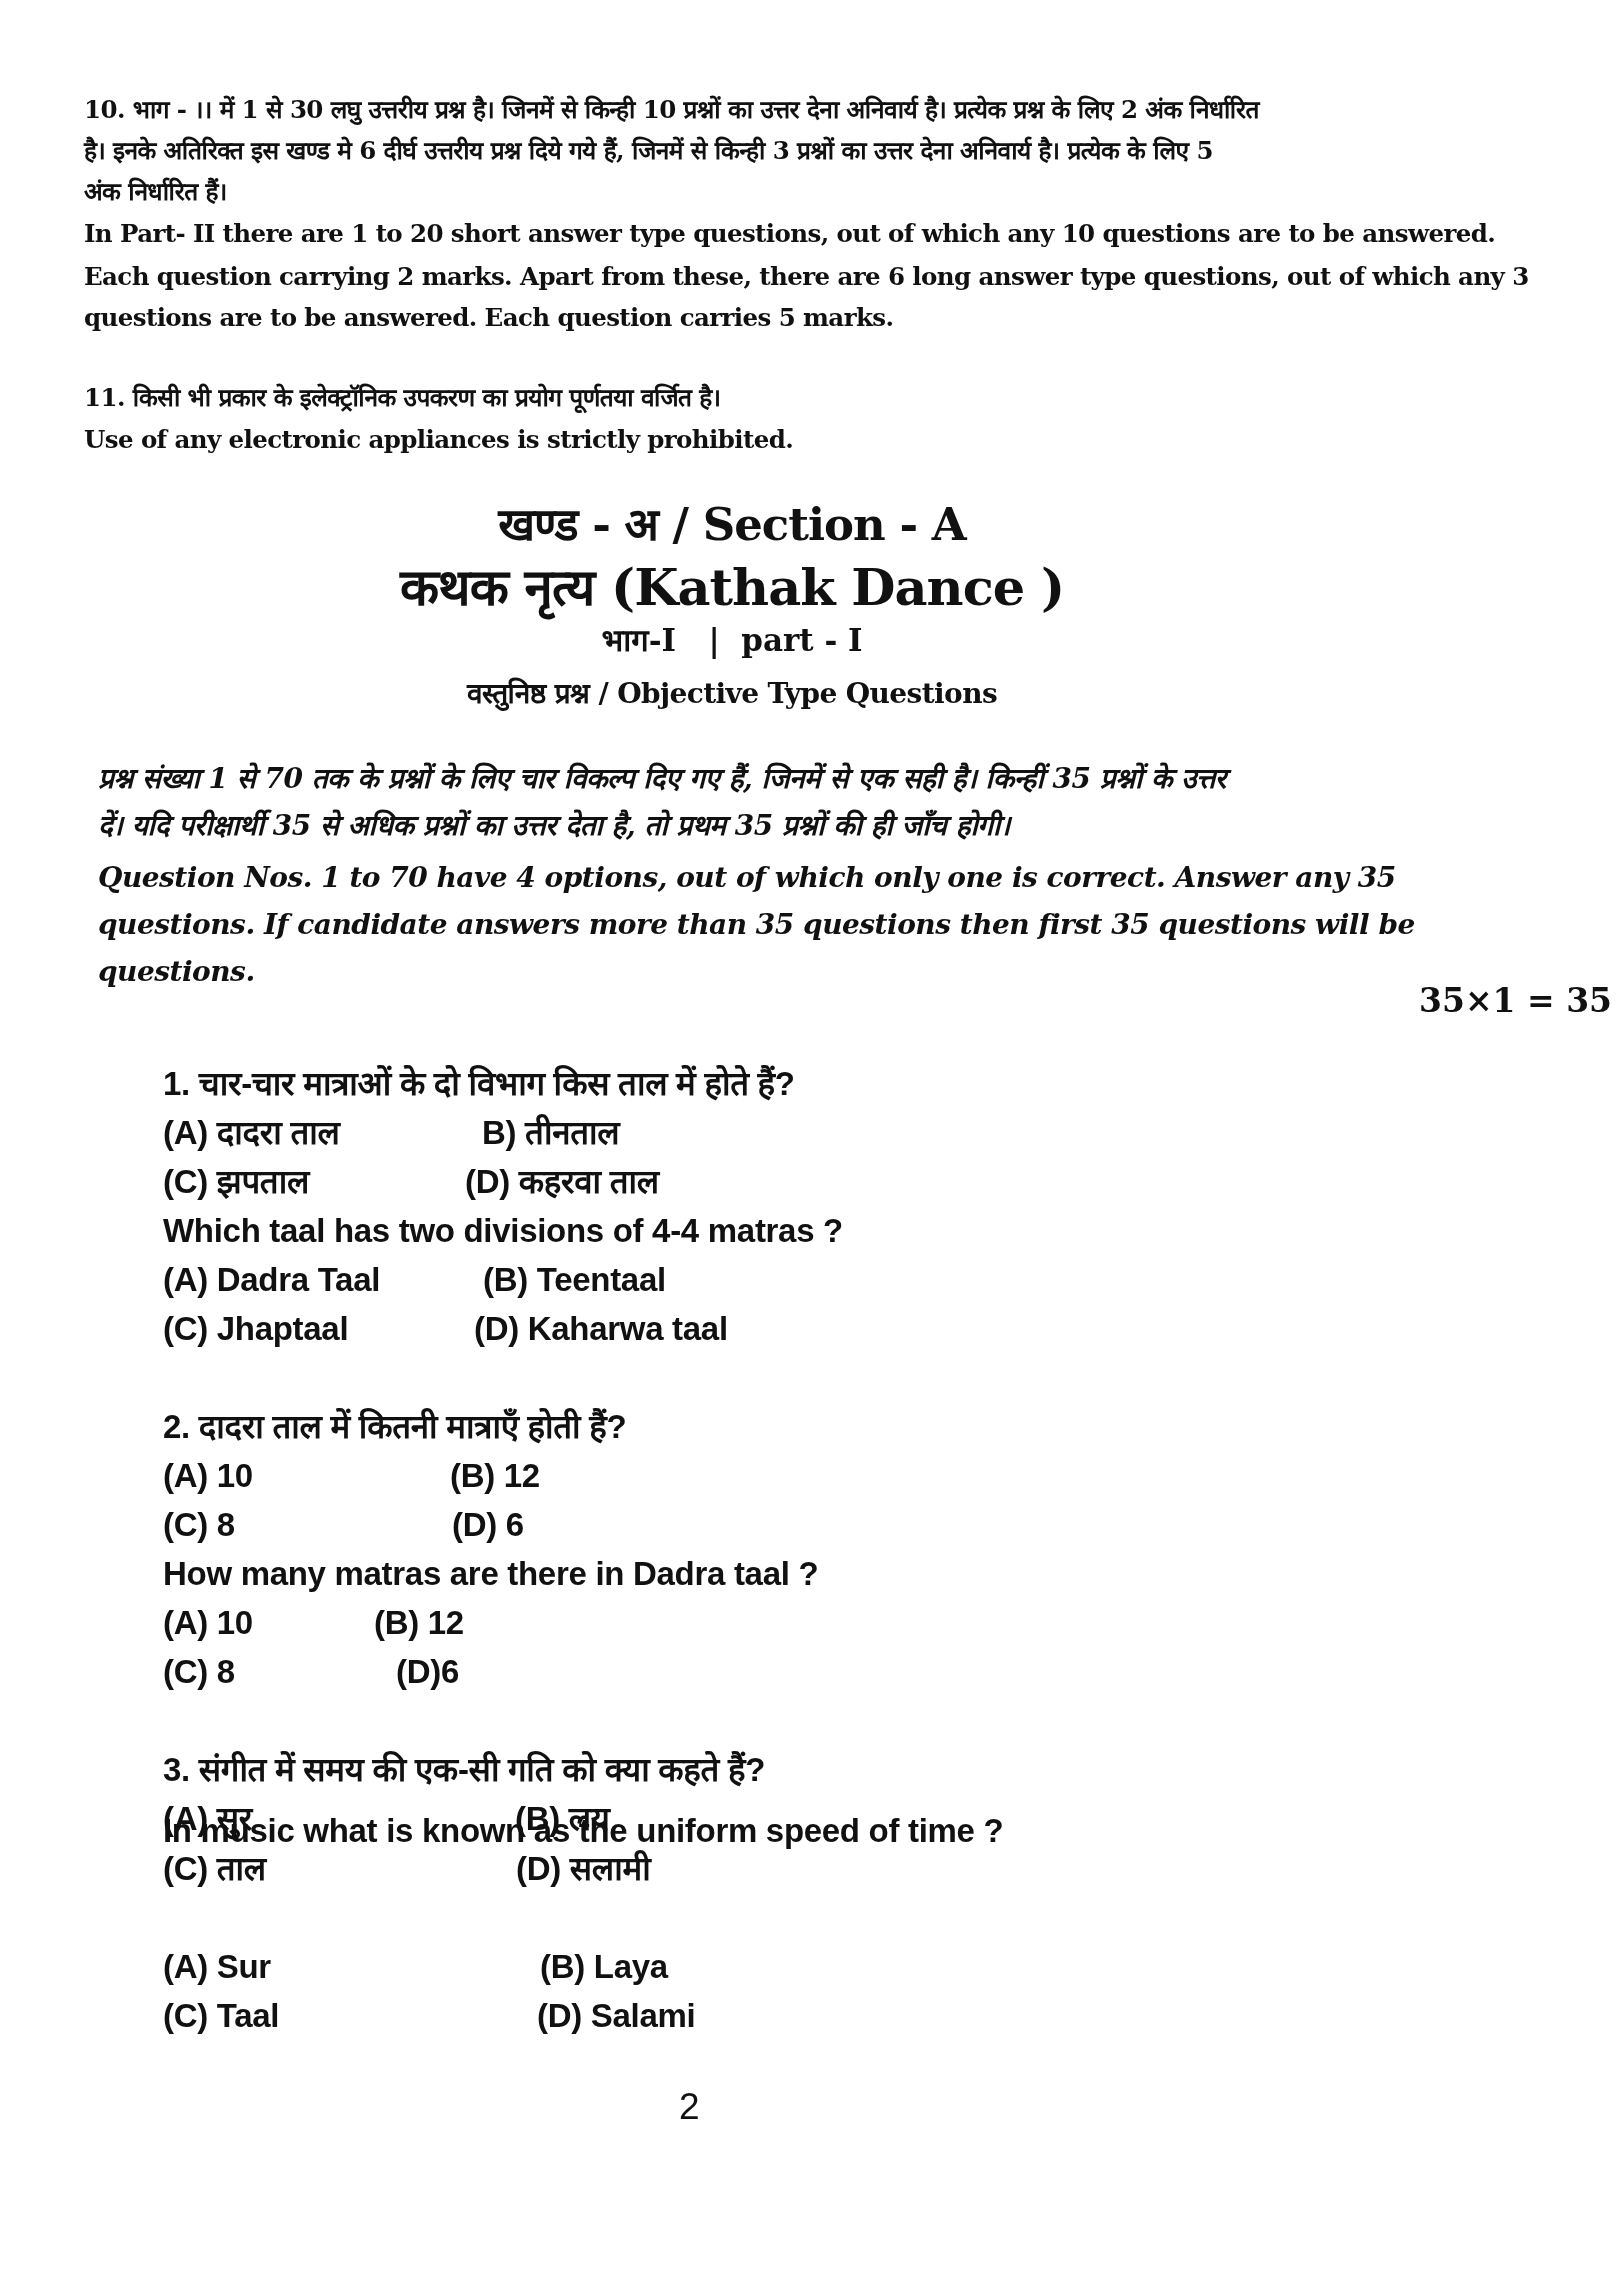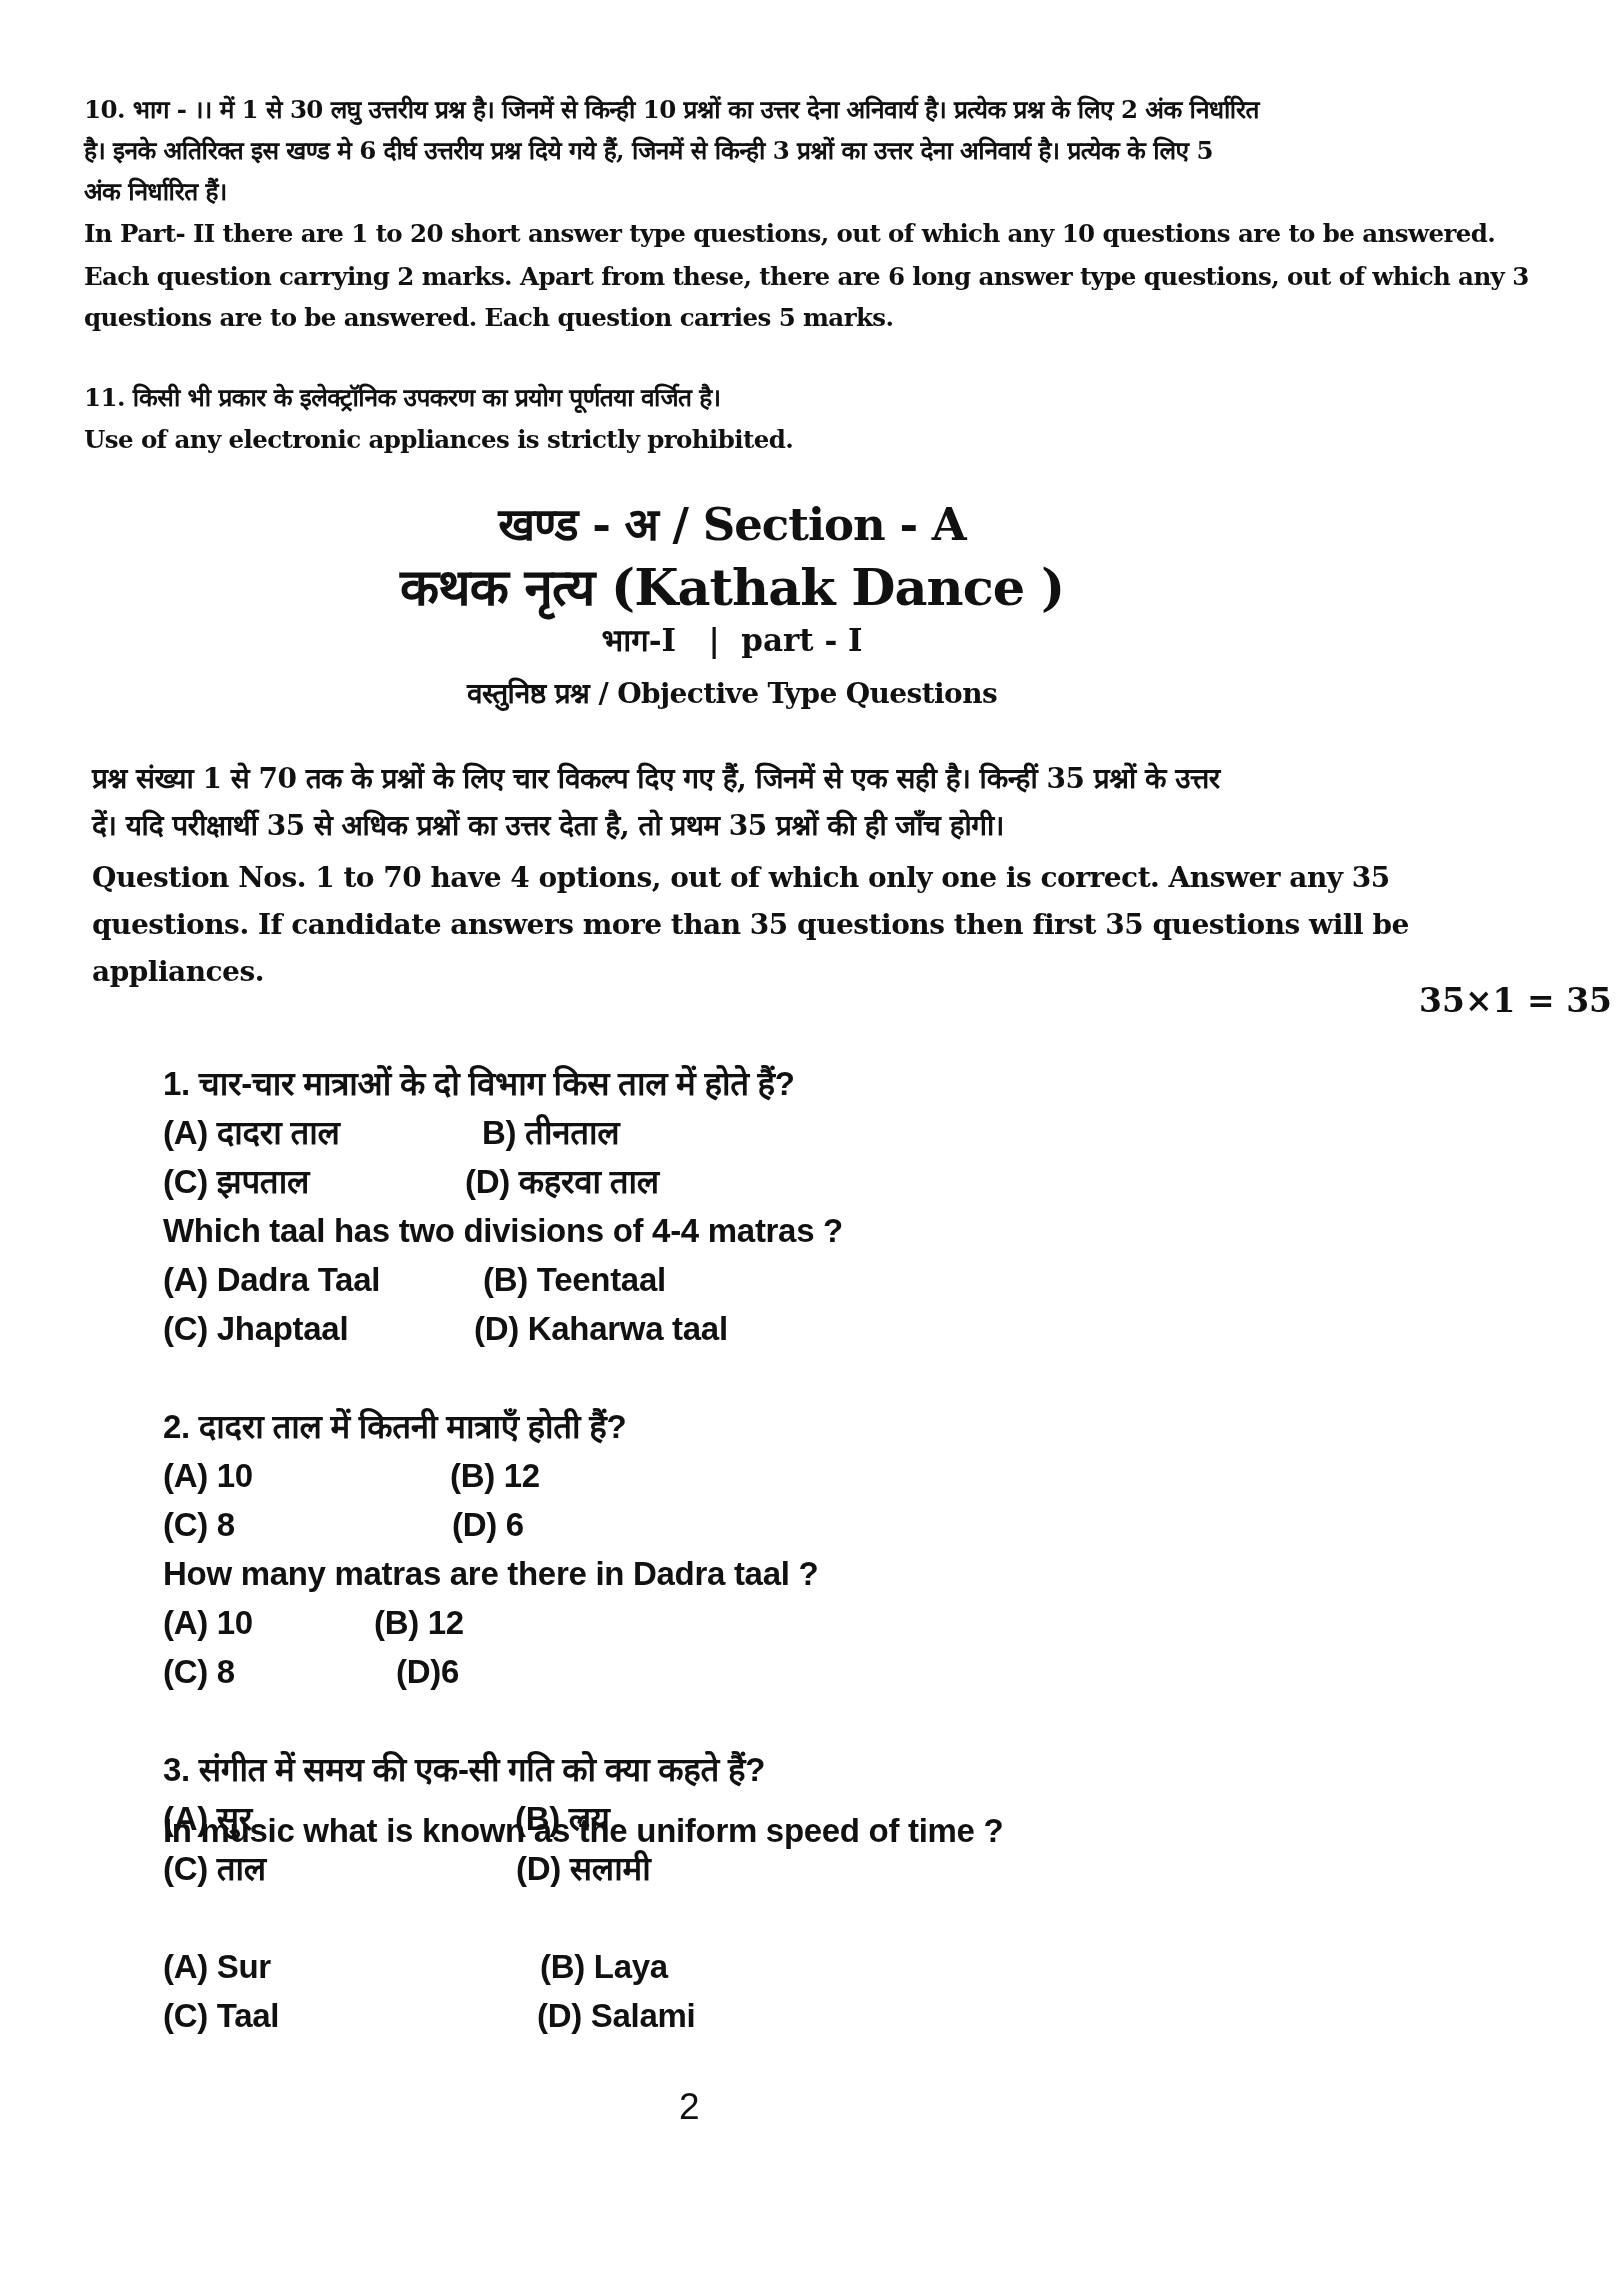--- a/index.html
+++ b/index.html
@@ -2,21 +2,21 @@
 <html><head>
 <meta charset="utf-8">
 <style>
   html, body { margin: 0; padding: 0; background: #ffffff; }
   body { width: 1620px; height: 2294px; position: relative; overflow: hidden; color: #111111; }
   .serif { font-family: "DejaVu Serif", "Liberation Serif", serif; font-weight: bold; }
   .sans { font-family: "Liberation Sans", "DejaVu Sans", sans-serif; font-weight: bold; }
   .line { position: absolute; white-space: nowrap; line-height: 1; }
   .instr { left: 84px; font-size: 24.5px; letter-spacing: -0.6px; }
   .center { left: 0; width: 1464px; text-align: center; }
-  .para { left: 92px; font-size: 28px; letter-spacing: -0.5px; }
+  .para { left: 98px; font-size: 28px; letter-spacing: -0.5px; font-style: italic; }
   .q { font-size: 33px; letter-spacing: -0.3px; }
   .qcol { left: 163px; text-align: center; }
   .pagenum { font-family: "Liberation Sans", "DejaVu Sans", sans-serif; font-weight: normal; font-size: 37px; }
 </style>
 </head>
 <body>
 
 <div class="line serif instr" style="top:98px">10. भाग - ।। में 1 से 30 लघु उत्तरीय प्रश्न है। जिनमें से किन्ही 10 प्रश्नों का उत्तर देना अनिवार्य है। प्रत्येक प्रश्न के लिए 2 अंक निर्धारित</div>
 <div class="line serif instr" style="top:139px">है। इनके अतिरिक्त इस खण्ड मे 6 दीर्घ उत्तरीय प्रश्न दिये गये हैं, जिनमें से किन्ही 3 प्रश्नों का उत्तर देना अनिवार्य है। प्रत्येक के लिए 5</div>
 <div class="line serif instr" style="top:180px">अंक निर्धारित हैं।</div>
@@ -29,21 +29,21 @@
 
 <div class="line serif center" style="top:502px; font-size:45px; letter-spacing:-1px">खण्ड - अ / Section - A</div>
 <div class="line serif center" style="top:562px; font-size:51px; letter-spacing:-1px">कथक नृत्य (Kathak Dance )</div>
 <div class="line serif center" style="top:625px; font-size:31px; white-space:pre">भाग-I   |  part - I</div>
 <div class="line serif center" style="top:680px; font-size:28px; letter-spacing:-0.6px">वस्तुनिष्ठ प्रश्न / Objective Type Questions</div>
 
 <div class="line serif para" style="top:765px">प्रश्न संख्या 1 से 70 तक के प्रश्नों के लिए चार विकल्प दिए गए हैं, जिनमें से एक सही है। किन्हीं 35 प्रश्नों के उत्तर</div>
 <div class="line serif para" style="top:812px">दें। यदि परीक्षार्थी 35 से अधिक प्रश्नों का उत्तर देता है, तो प्रथम 35 प्रश्नों की ही जाँच होगी।</div>
 <div class="line serif para" style="top:864px">Question Nos. 1 to 70 have 4 options, out of which only one is correct. Answer any 35</div>
 <div class="line serif para" style="top:911px">questions. If candidate answers more than 35 questions then first 35 questions will be</div>
-<div class="line serif para" style="top:958px">appliances.</div>
+<div class="line serif para" style="top:958px">questions.</div>
 <div class="line serif" style="top:984px; left:1419px; font-size:33px">35×1 = 35</div>
 
 <div class="line sans q qcol" style="top:1067px">1. चार-चार मात्राओं के दो विभाग किस ताल में होते हैं?</div>
 <div class="line sans q qcol" style="top:1116px">(A) दादरा ताल</div>
 <div class="line sans q" style="top:1116px; left:482px">B) तीनताल</div>
 <div class="line sans q qcol" style="top:1165px">(C) झपताल</div>
 <div class="line sans q" style="top:1165px; left:465px">(D) कहरवा ताल</div>
 <div class="line sans q qcol" style="top:1214px">Which taal has two divisions of 4-4 matras ?</div>
 <div class="line sans q qcol" style="top:1263px">(A) Dadra Taal</div>
 <div class="line sans q" style="top:1263px; left:483px">(B) Teentaal</div>

